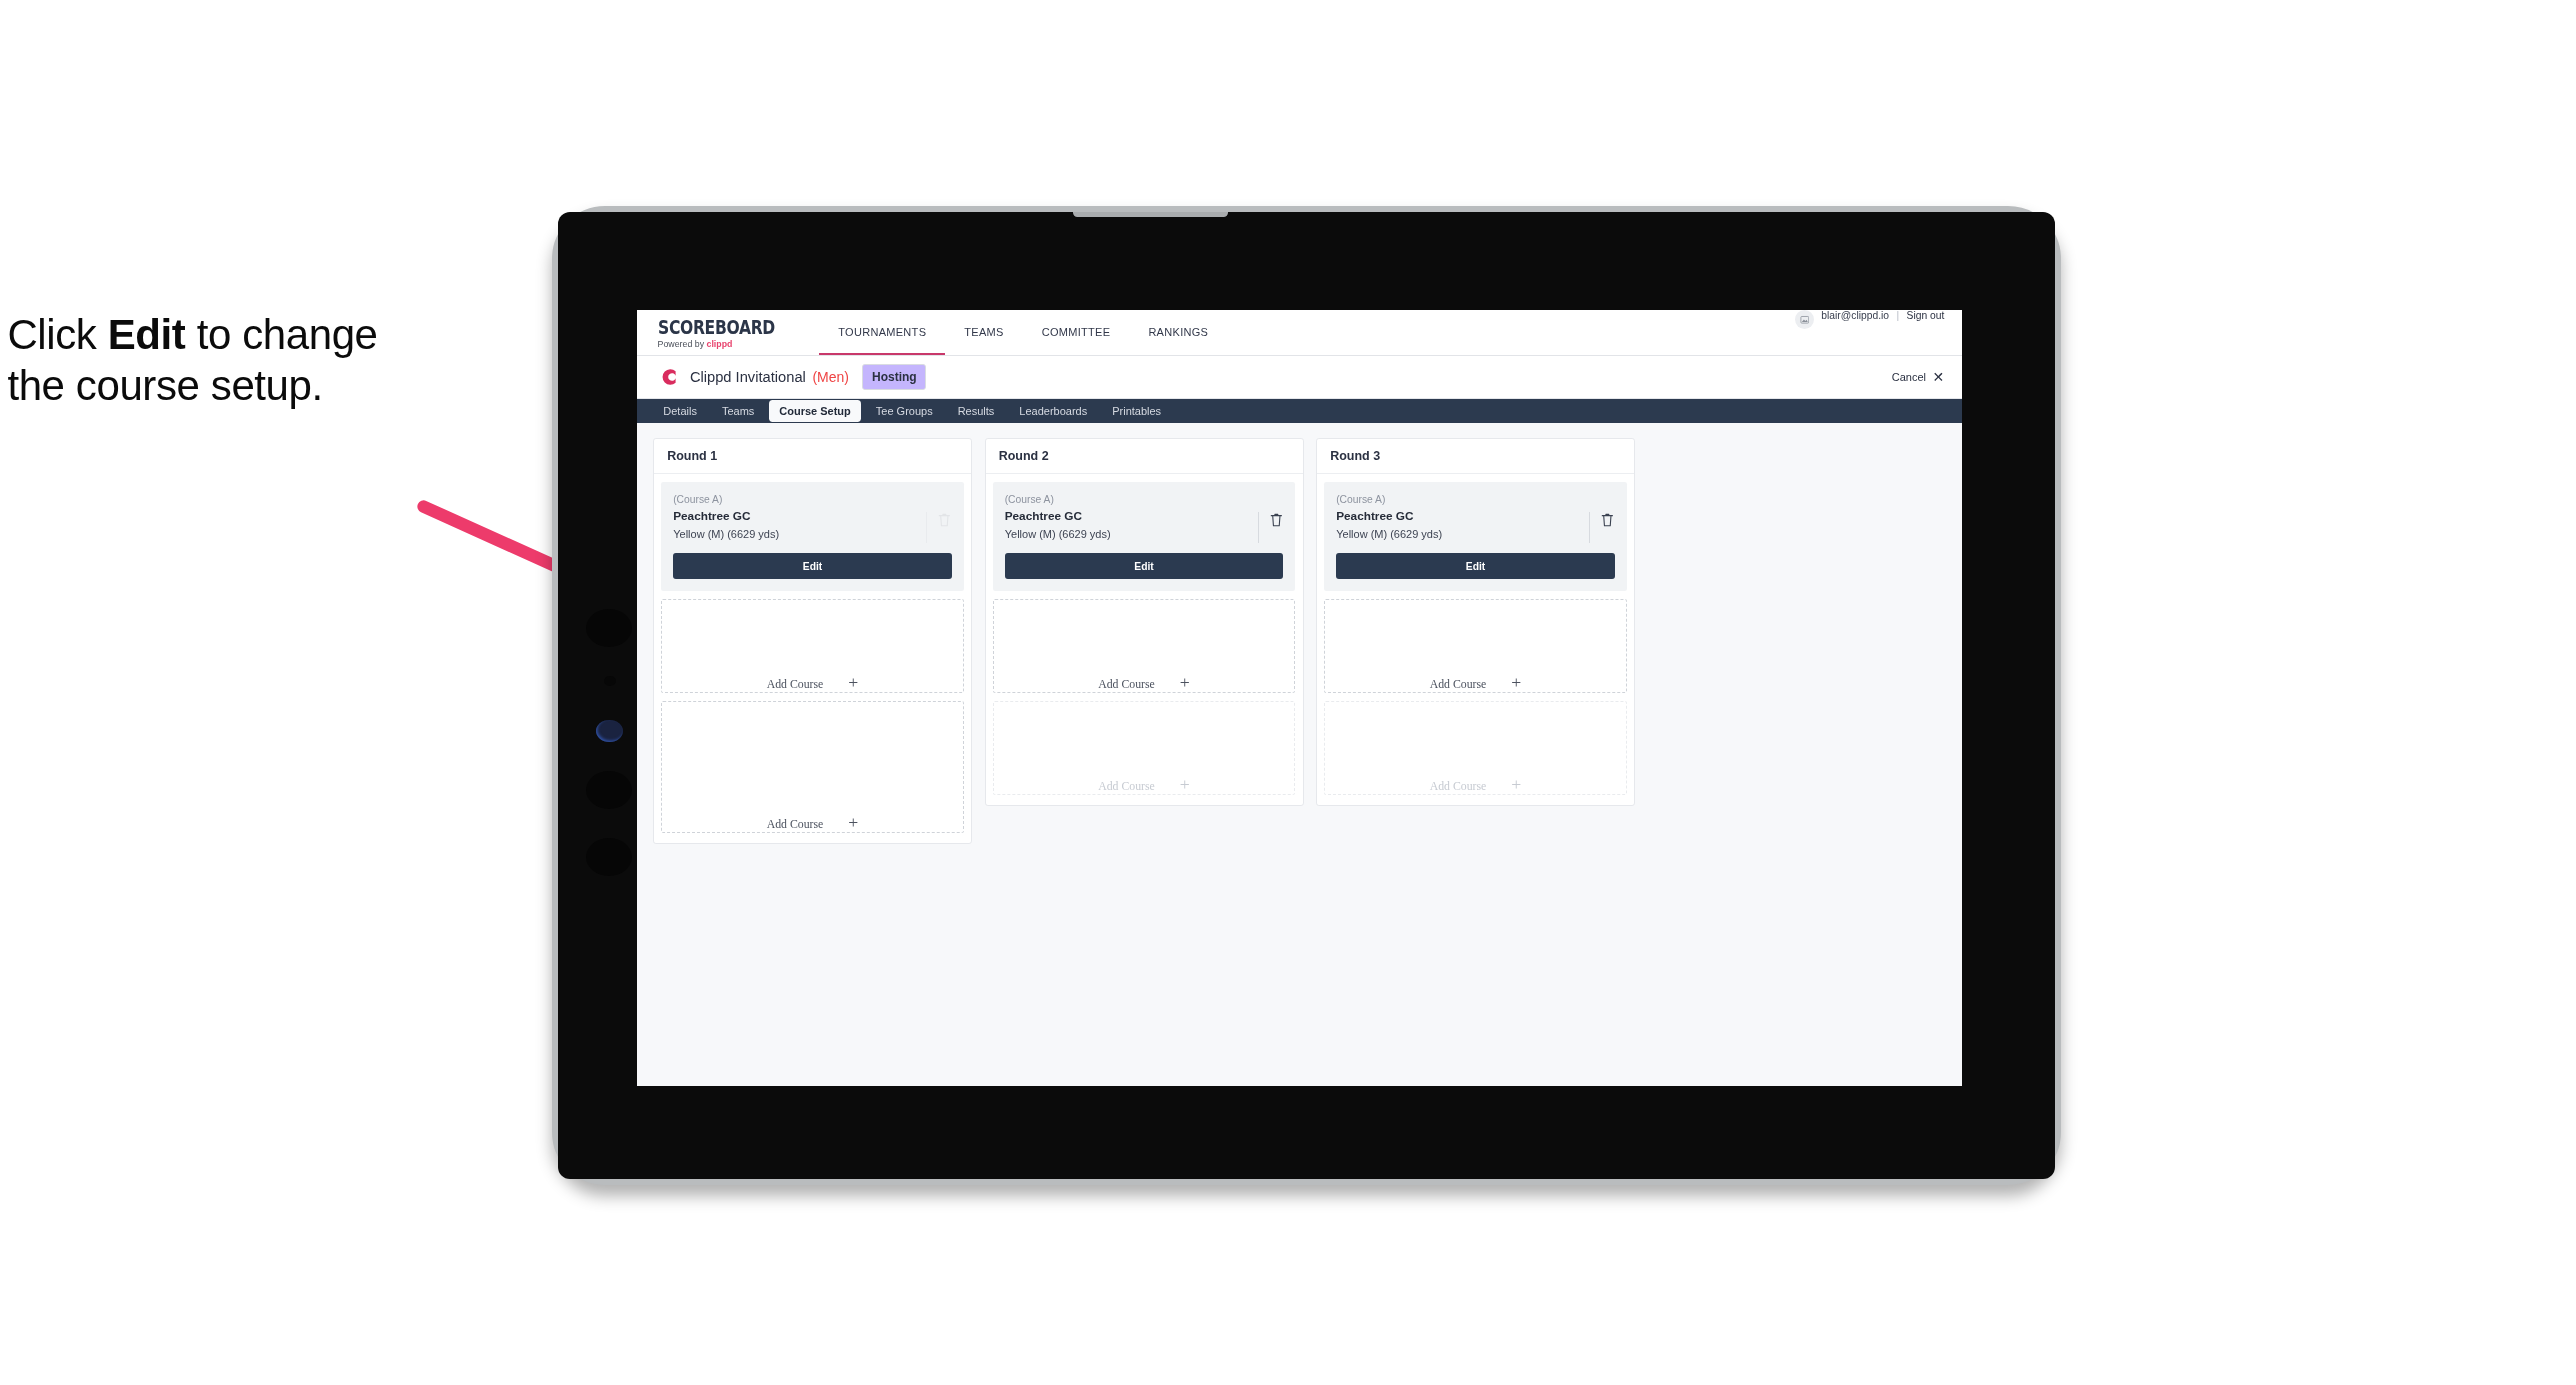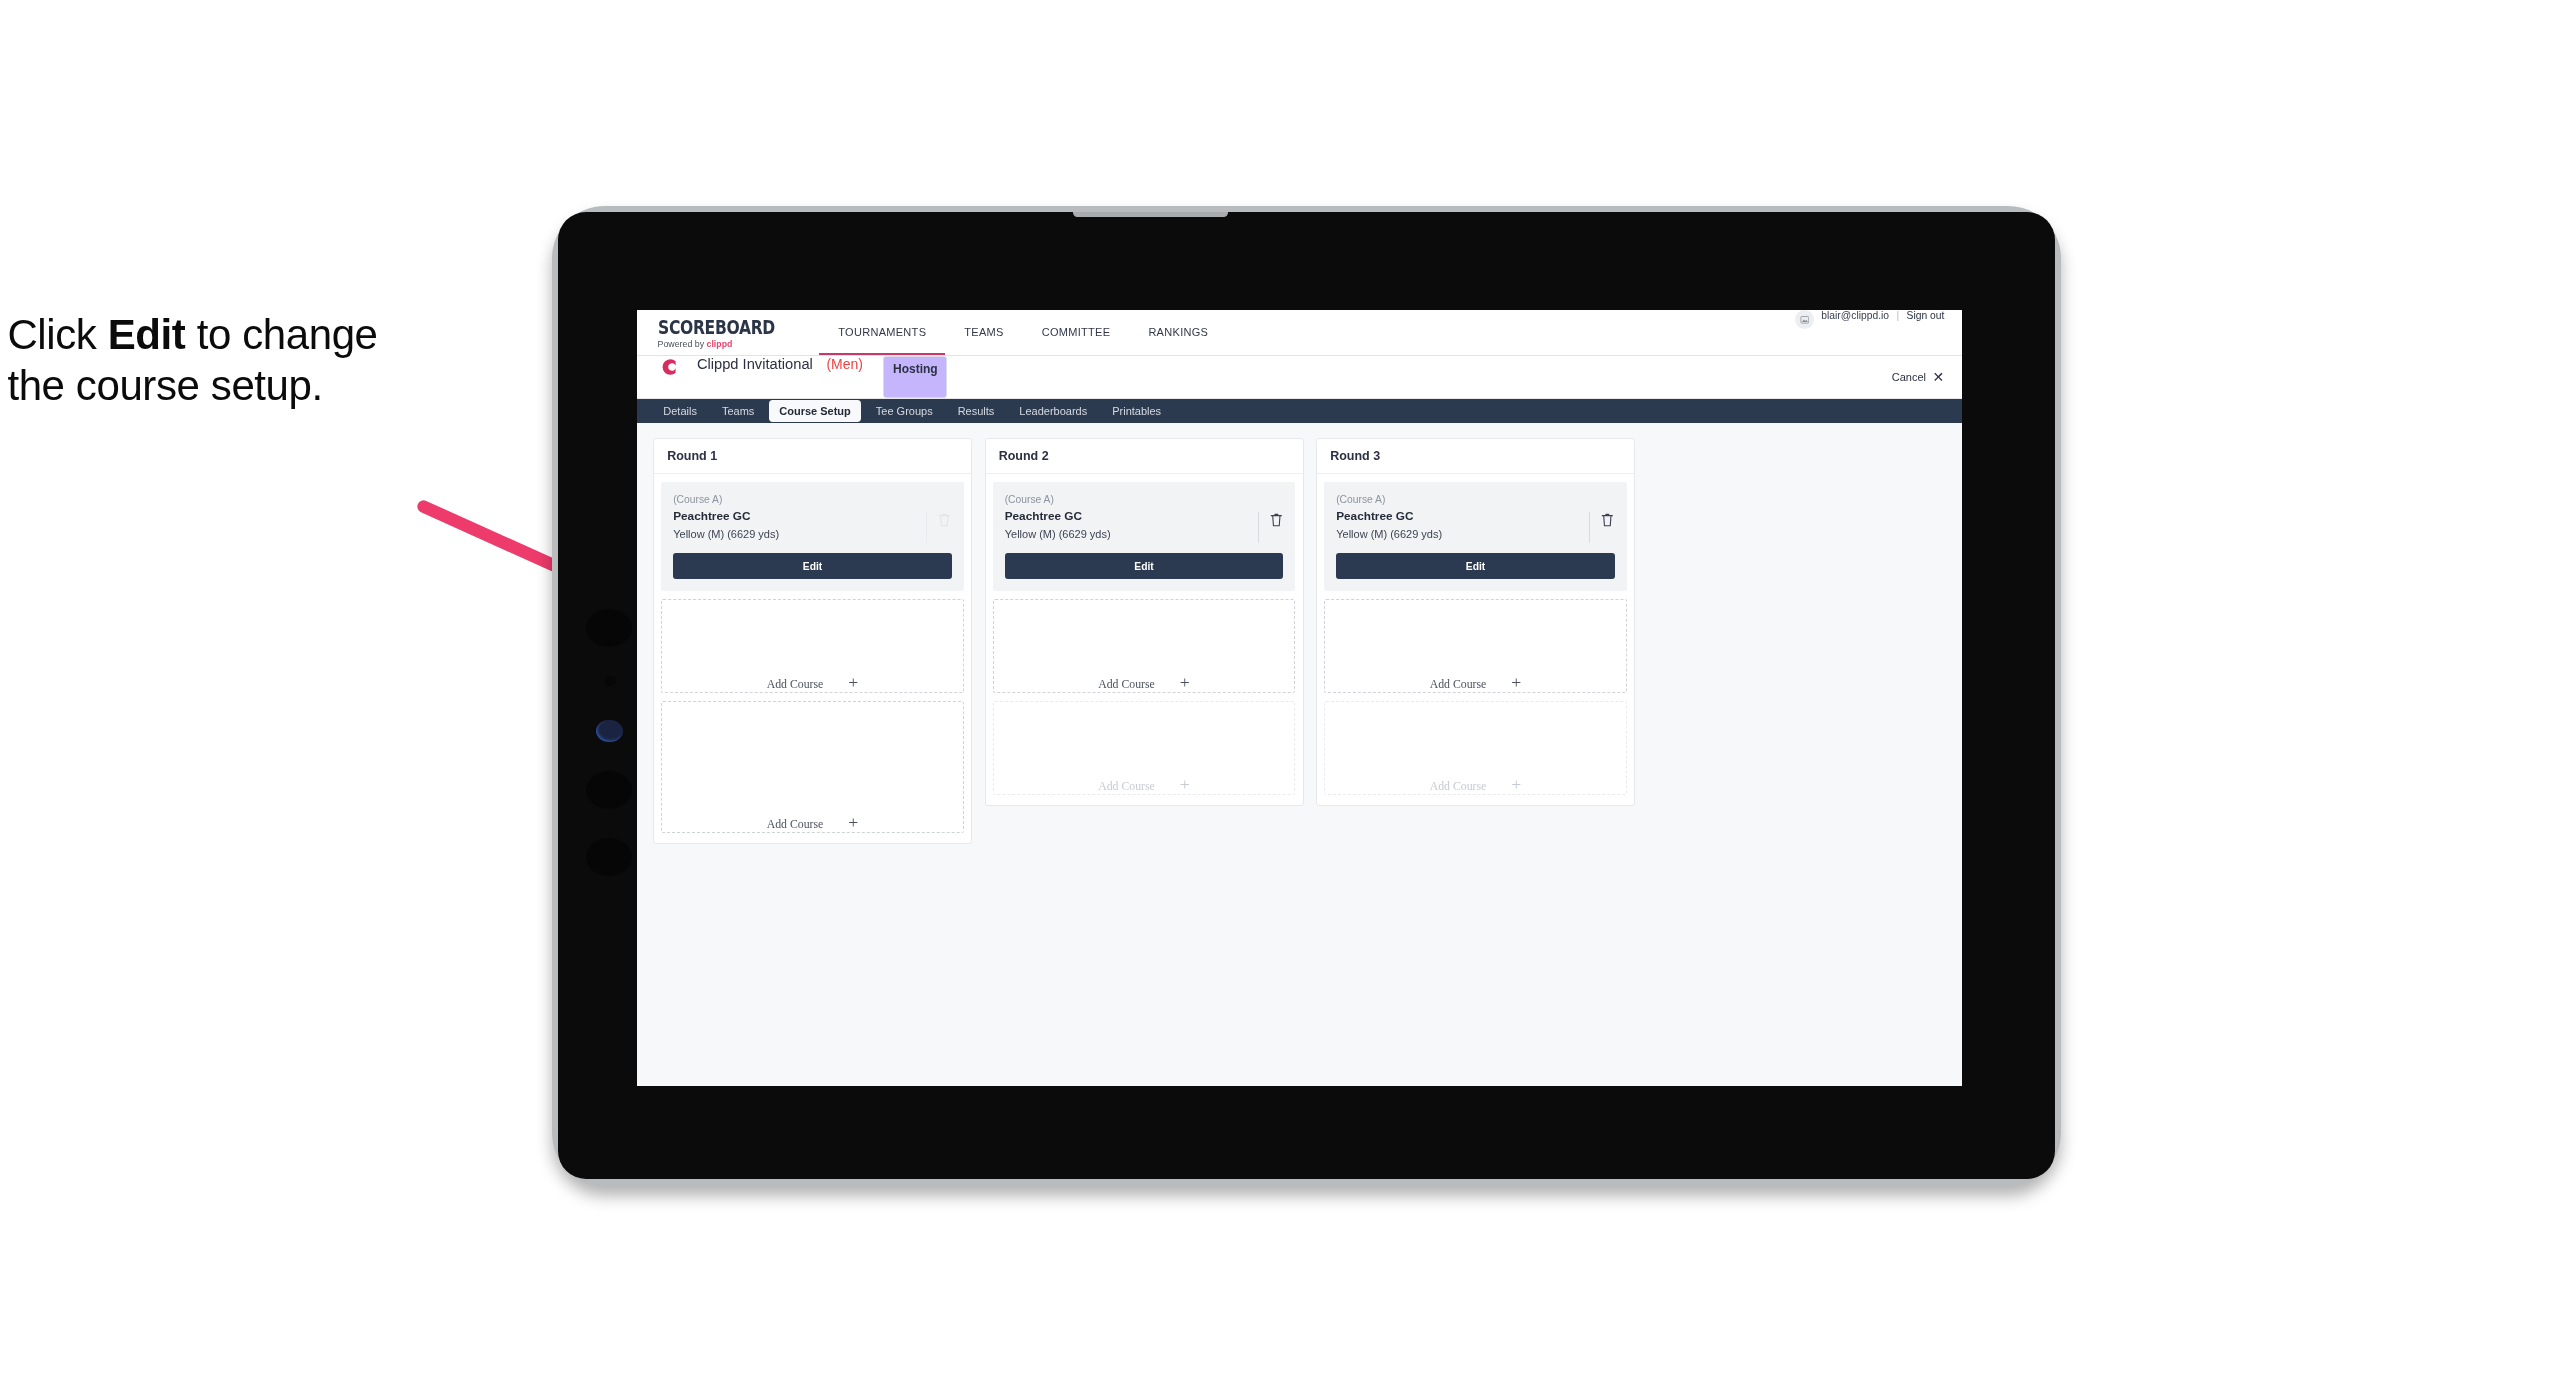--- a/index.html
+++ b/index.html
@@ -30,21 +30,21 @@
     position: absolute;
     left: 552px; top: 206px;
     width: 1509px; height: 979px;
     background: #0d0d0d;
     border-radius: 53px;
     border: 6.6px solid #b9bcbe;
     box-shadow: 0 10.3px 16px rgba(0,0,0,0.30);
   }
   .tablet-inner {
     position:absolute; inset:0;
-    border-radius: 28px;
+    border-radius: 12px;
     background:#0b0b0b;
     overflow:hidden;
   }
   .cam-lens { position:absolute; left:28px; top:397px; width:46px; height:38px; background:#060606; border-radius:50%; }
   .cam-dot  { position:absolute; left:46px; top:464px; width:11.8px; height:10.3px; background:#070707; border-radius:50%; }
   .cam-blue { position:absolute; left:38px; top:508px; width:26.5px; height:22px; background:#1a2340; border-radius:50%; box-shadow: inset 1.5px -1.5px 2.9px #2f4fa0; }
   .cam-s1   { position:absolute; left:28px; top:559px; width:46px; height:38px; background:#060606; border-radius:50%; }
   .cam-s2   { position:absolute; left:28px; top:626px; width:46px; height:38px; background:#060606; border-radius:50%; }
   .top-nub  { position:absolute; left:515px; top:-2.9px; width:155px; height:7.4px; background:#a9acae; border-radius:0 0 4.4px 4.4px; }
 
@@ -90,23 +90,22 @@
     width:19px; height:19px; border-radius:50%;
     background:#eceef1; display:flex; align-items:center; justify-content:center;
     color:#7d838f; font-size:9.6px;
   }
   .topbar-right .sep { color:#b7bcc5; }
   .signout { color:#2b3142; }
 
   
   .titlerow {
     height: 43px; background:#fff;
-    display:flex; padding: 0 17.7px 0 20.6px;
+    display:flex; align-items:center; padding: 0 17.7px 0 20.6px;
     border-bottom: 0.7px solid #e4e6ea;
-    gap: 7px;
   }
   .logo-c {
     width:22px; height:22px; margin-right:10.3px; flex:none;
     display:flex; align-items:center; justify-content:center;
   }
   .tourney-name { font-size:14.7px; color:#2b3142; }
   .tourney-gender { font-size:14px; color:#ef4444; margin-left:6.6px; }
   .hosting-badge {
     margin-left:13.2px; border:0.7px solid #d9dce1; border-radius:2.9px;
     padding:5.2px 8.8px; font-size:12px; font-weight:700; color:#2b3142; background:#c4b5fd;

